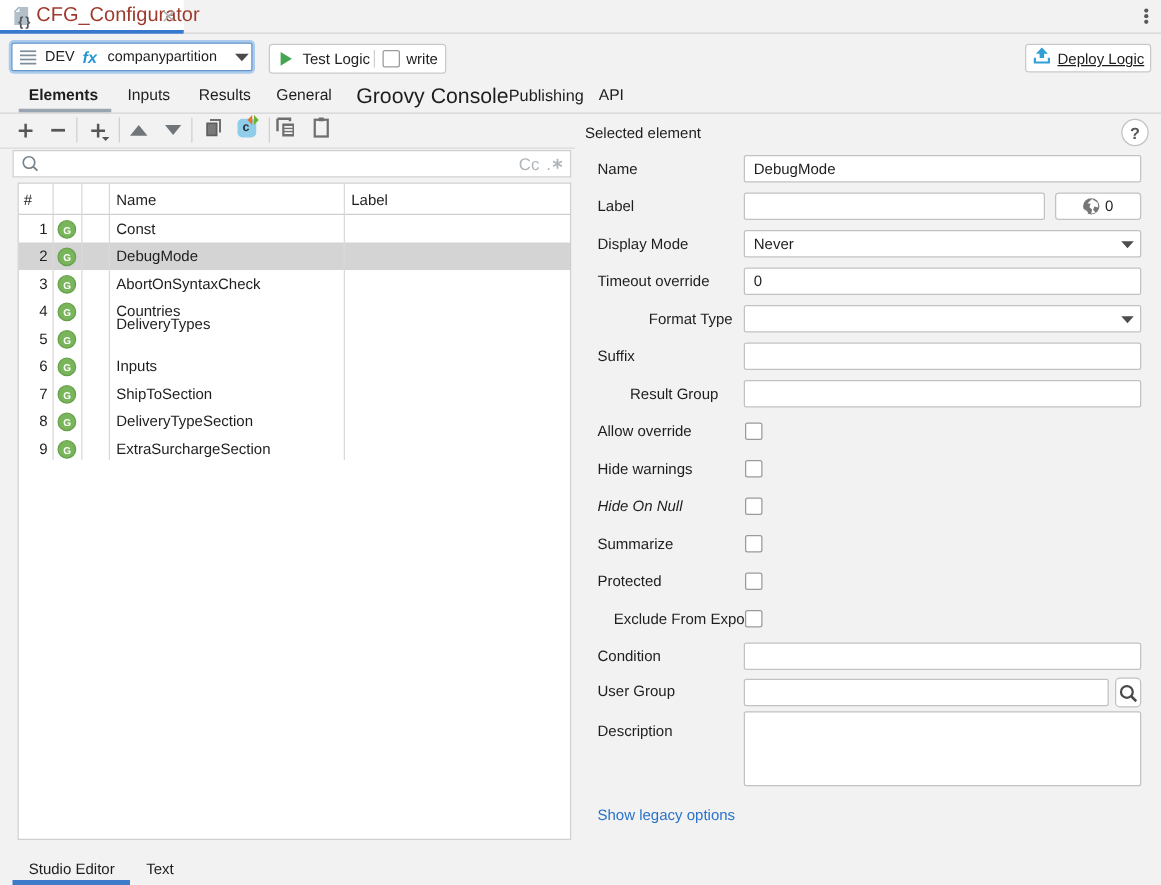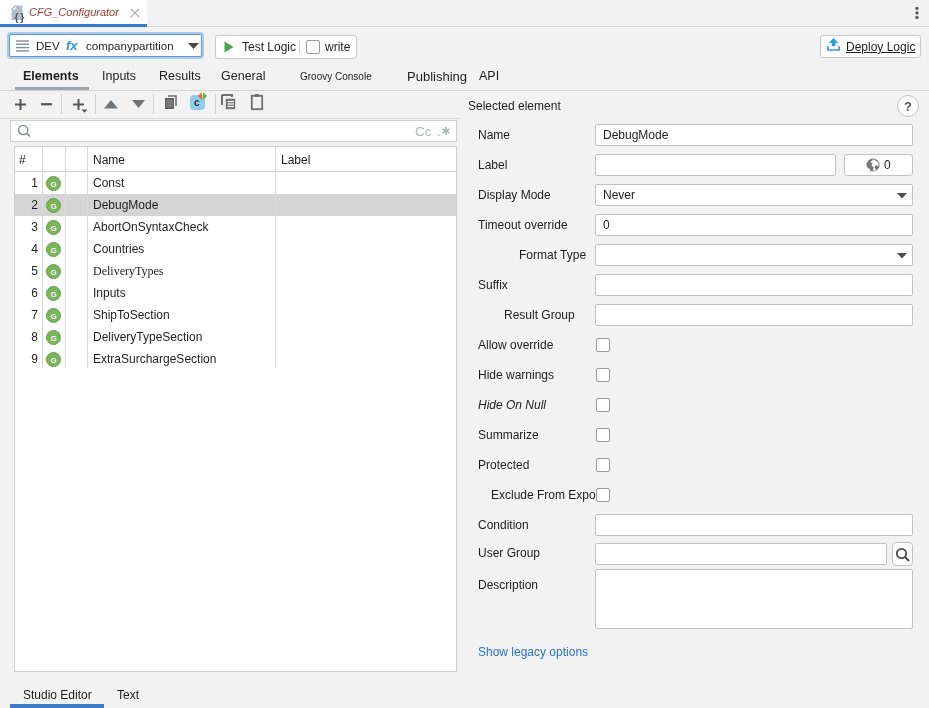--- a/index.html
+++ b/index.html
@@ -19,21 +19,21 @@
 <div class="abs" style="left:0;top:24px;width:147px;height:3px;background:#3779cf;"></div>
 <div class="abs" style="left:147px;top:26px;width:782px;height:1px;background:#d4d4d4;"></div>
 
 <svg style="left:10px;top:4px;" width="18" height="18" viewBox="0 0 18 18">
   <path d="M1.5 5.5 L5.5 1.5 L12.5 1.5 L12.5 16 L1.5 16 Z" fill="#b3c0ca"></path>
   <path d="M1.5 5.5 L5.5 5.5 L5.5 1.5 Z" fill="#f7f9fa"></path>
   <path d="M1.5 5.5 L5.5 1.5" stroke="#93a5b2" stroke-width="1"></path>
   <text x="4.6" y="16.5" font-size="10.5" font-weight="bold" fill="#50555a" font-family="Liberation Sans">{</text>
   <text x="10.2" y="16.5" font-size="10.5" font-weight="bold" fill="#50555a" font-family="Liberation Sans">}</text>
 </svg>
-<div class="txt" style="left:29px;top:5px;color:#9e3a2c;font-size:11px;font-style:italic;">CFG_Configurator</div>
+<div class="txt" style="left:29px;top:5px;color:#9e3a2c;font-size:16px;">CFG_Configurator</div>
 <svg style="left:130px;top:8px;" width="10" height="10" viewBox="0 0 10 10">
   <path d="M1 1 L9 9 M9 1 L1 9" stroke="#b0b2b4" stroke-width="1.4"></path>
 </svg>
 
 <svg style="left:914px;top:6px;" width="7" height="14" viewBox="0 0 7 14">
   <circle cx="3" cy="2.4" r="1.7" fill="#595959"></circle>
     <circle cx="3" cy="6.9" r="1.7" fill="#595959"></circle>
     <circle cx="3" cy="11.4" r="1.7" fill="#595959"></circle>
 </svg>
 
@@ -66,21 +66,21 @@
 <svg style="left:826.5px;top:38px;" width="13" height="13" viewBox="0 0 13 13">
   <path d="M6.5 0 L11.3 5 L8.3 5 L8.3 8.3 L4.7 8.3 L4.7 5 L1.7 5 Z" fill="#2f9fd6"></path>
   <path d="M0.9 8.2 L0.9 12 L12.1 12 L12.1 8.2" stroke="#2f9fd6" stroke-width="1.7" fill="none"></path>
 </svg>
 <div class="txt" style="left:846px;top:40px;text-decoration:underline;">Deploy Logic</div>
 
 <div class="txt" style="left:23px;top:69px;font-size:12.5px;font-weight:bold;">Elements</div>
 <div class="txt" style="left:102px;top:69px;font-size:12.5px;">Inputs</div>
 <div class="txt" style="left:159px;top:69px;font-size:12.5px;">Results</div>
 <div class="txt" style="left:221px;top:69px;font-size:12.5px;">General</div>
-<div class="txt" style="left:285px;top:69px;font-size:10px;margin-left:15px;">Groovy Console</div>
+<div class="txt" style="left:285px;top:69px;font-size:17px;">Groovy Console</div>
 <div class="txt" style="left:395px;top:69px;font-size:13px;margin-left:12px;">Publishing</div>
 <div class="txt" style="left:479px;top:69px;font-size:12.5px;">API</div>
 <div class="abs" style="left:15px;top:87px;width:74px;height:3px;background:#9aa5b2;"></div>
 <div class="abs" style="left:0;top:90px;width:929px;height:1px;background:#d4d4d4;"></div>
 
 <svg style="left:14.5px;top:98.5px;" width="11" height="11" viewBox="0 0 11 11">
   <path d="M5.5 0 L5.5 11 M0 5.5 L11 5.5" stroke="#565656" stroke-width="2"></path>
 </svg>
 <svg style="left:40.5px;top:103px;" width="11" height="3" viewBox="0 0 11 3">
   <line x1="0" y1="1.2" x2="11" y2="1.2" stroke="#565656" stroke-width="2.2"></line>
@@ -169,21 +169,21 @@
 <div class="abs" style="left:46px;top:220px;width:15px;height:15px;border-radius:50%;background:#79b55b;border:1px solid #68a14c;"></div>
 <div class="txt" style="left:50.5px;top:224.5px;color:#fff;font-size:8px;line-height:7px;font-weight:bold;">G</div>
 <div class="txt" style="left:93px;top:220px;">AbortOnSyntaxCheck</div>
 <div class="txt" style="left:14px;width:24px;text-align:right;top:242px;">4</div>
 <div class="abs" style="left:46px;top:242px;width:15px;height:15px;border-radius:50%;background:#79b55b;border:1px solid #68a14c;"></div>
 <div class="txt" style="left:50.5px;top:246.5px;color:#fff;font-size:8px;line-height:7px;font-weight:bold;">G</div>
 <div class="txt" style="left:93px;top:242px;">Countries</div>
 <div class="txt" style="left:14px;width:24px;text-align:right;top:264px;">5</div>
 <div class="abs" style="left:46px;top:264px;width:15px;height:15px;border-radius:50%;background:#79b55b;border:1px solid #68a14c;"></div>
 <div class="txt" style="left:50.5px;top:268.5px;color:#fff;font-size:8px;line-height:7px;font-weight:bold;">G</div>
-<div class="txt" style="left:93px;top:264px;font-family:Liberation Serif, serif;">DeliveryTypes</div>
+<div class="txt" style="left:93px;top:252px;">DeliveryTypes</div>
 <div class="txt" style="left:14px;width:24px;text-align:right;top:286px;">6</div>
 <div class="abs" style="left:46px;top:286px;width:15px;height:15px;border-radius:50%;background:#79b55b;border:1px solid #68a14c;"></div>
 <div class="txt" style="left:50.5px;top:290.5px;color:#fff;font-size:8px;line-height:7px;font-weight:bold;">G</div>
 <div class="txt" style="left:93px;top:286px;">Inputs</div>
 <div class="txt" style="left:14px;width:24px;text-align:right;top:308px;">7</div>
 <div class="abs" style="left:46px;top:308px;width:15px;height:15px;border-radius:50%;background:#79b55b;border:1px solid #68a14c;"></div>
 <div class="txt" style="left:50.5px;top:312.5px;color:#fff;font-size:8px;line-height:7px;font-weight:bold;">G</div>
 <div class="txt" style="left:93px;top:308px;">ShipToSection</div>
 <div class="txt" style="left:14px;width:24px;text-align:right;top:330px;">8</div>
 <div class="abs" style="left:46px;top:330px;width:15px;height:15px;border-radius:50%;background:#79b55b;border:1px solid #68a14c;"></div>

